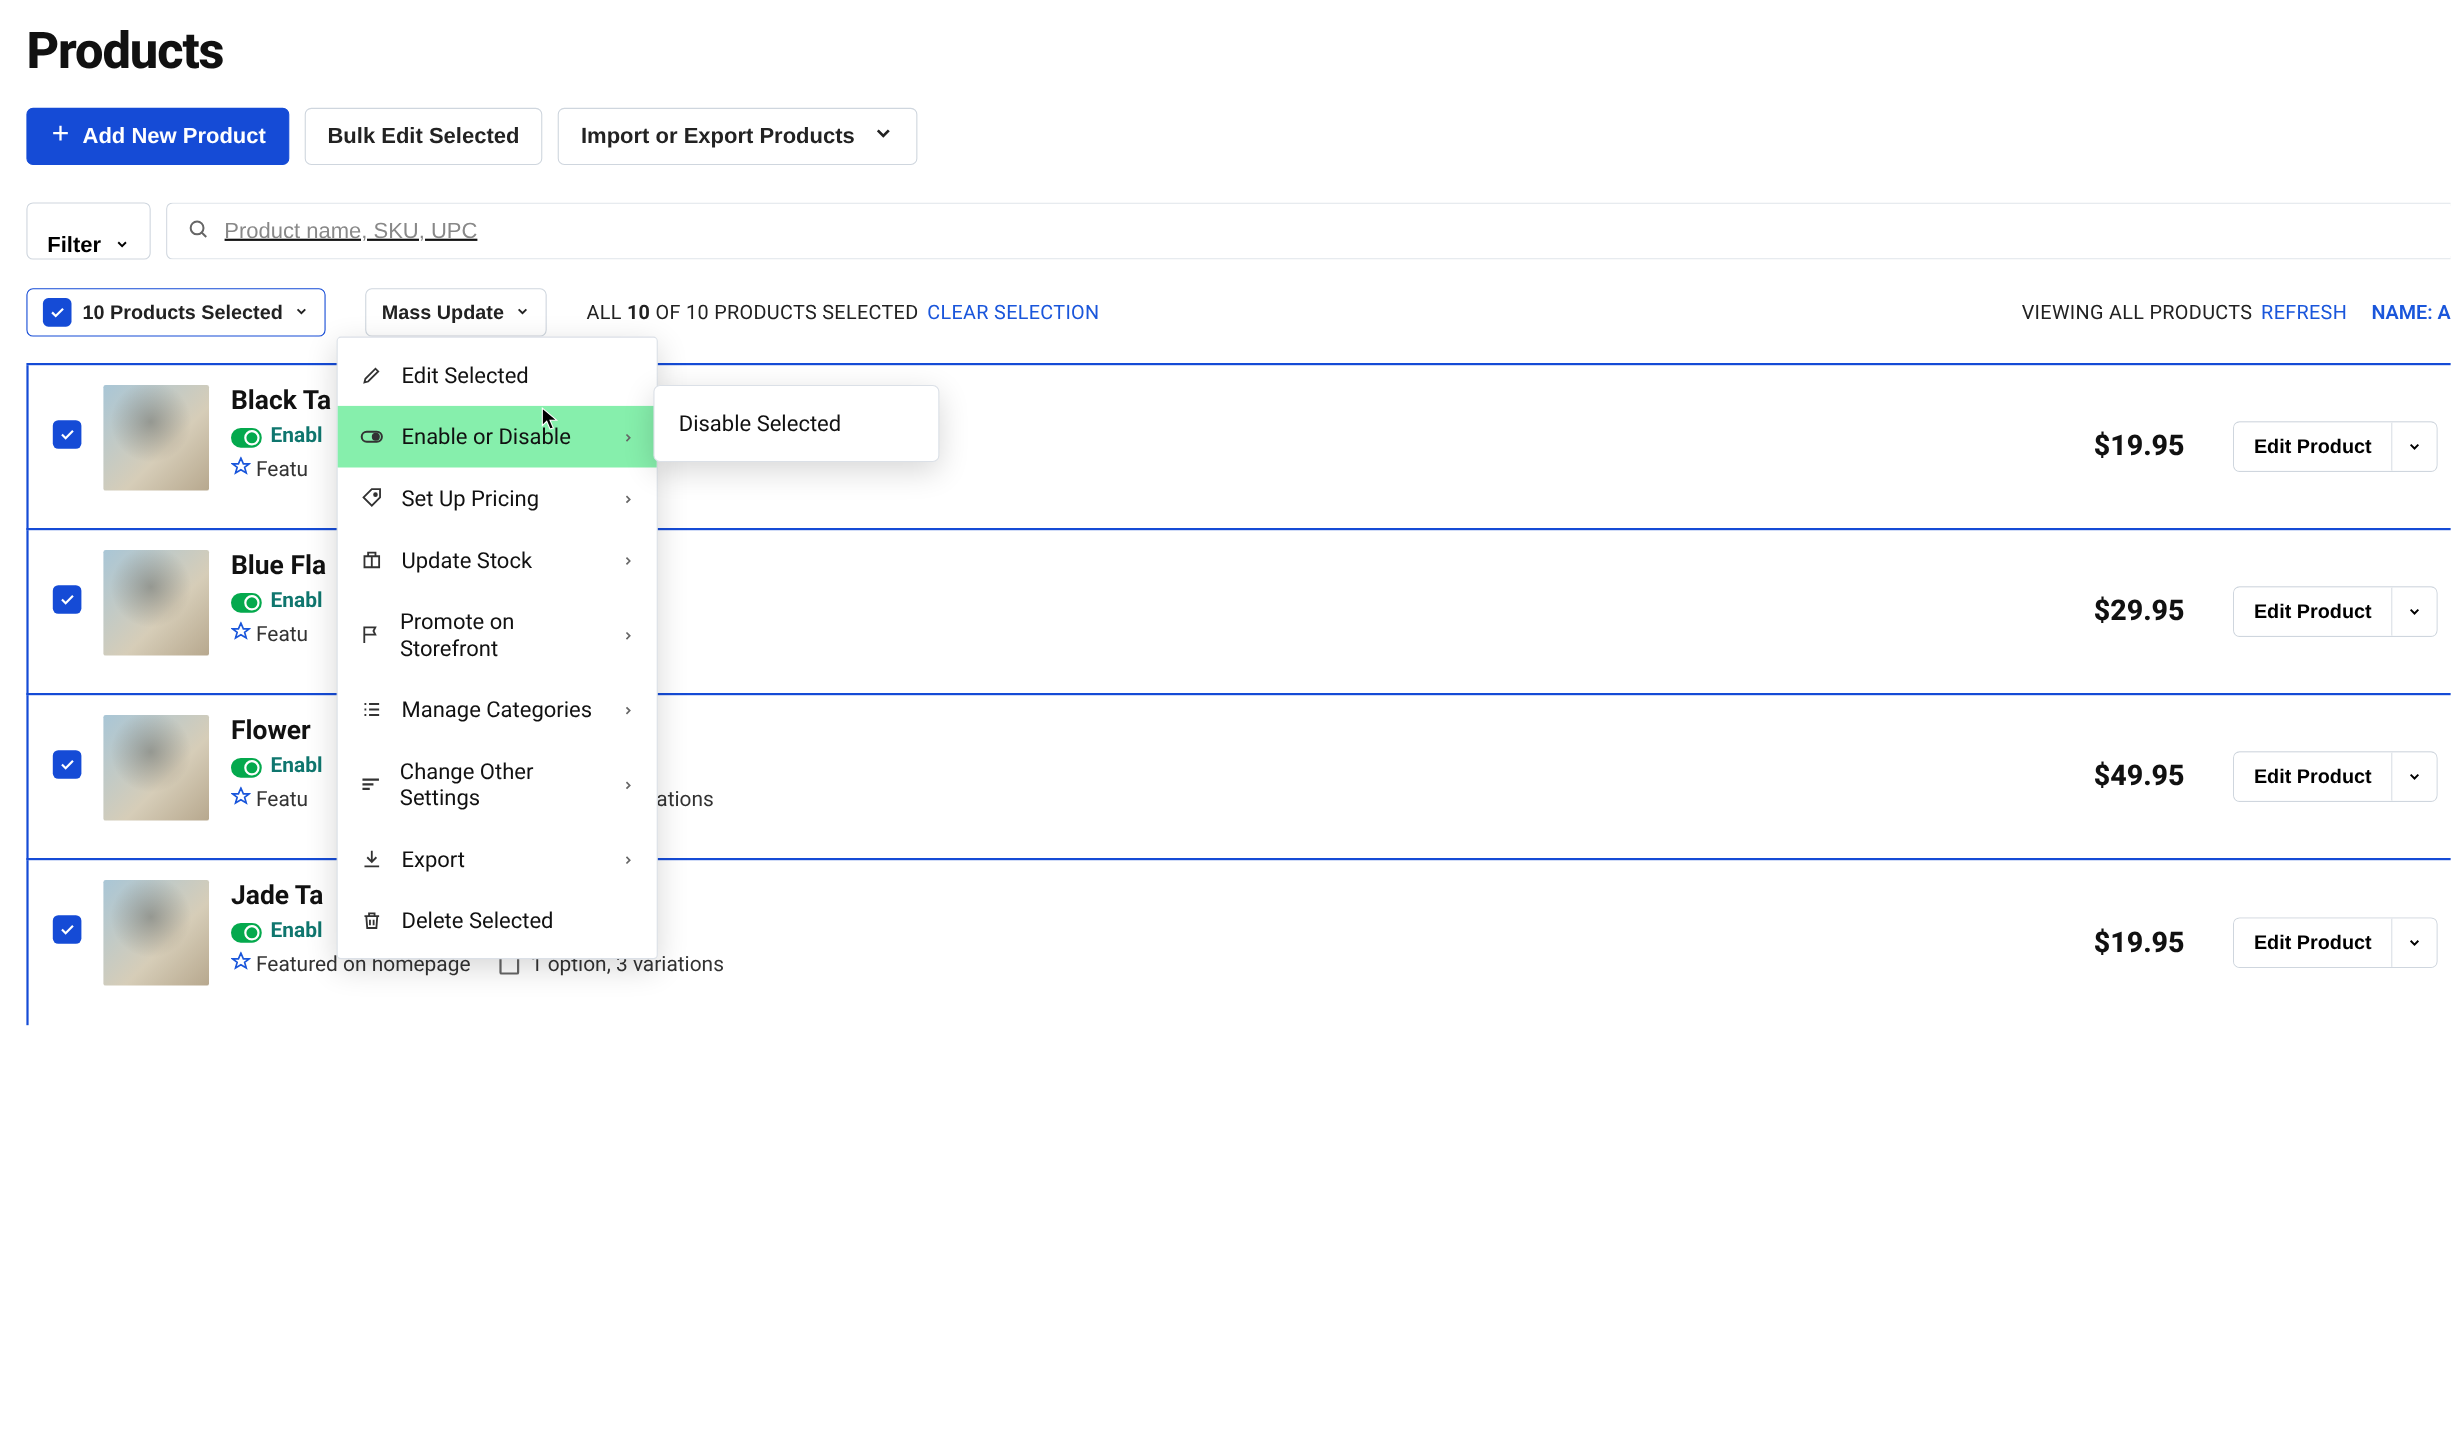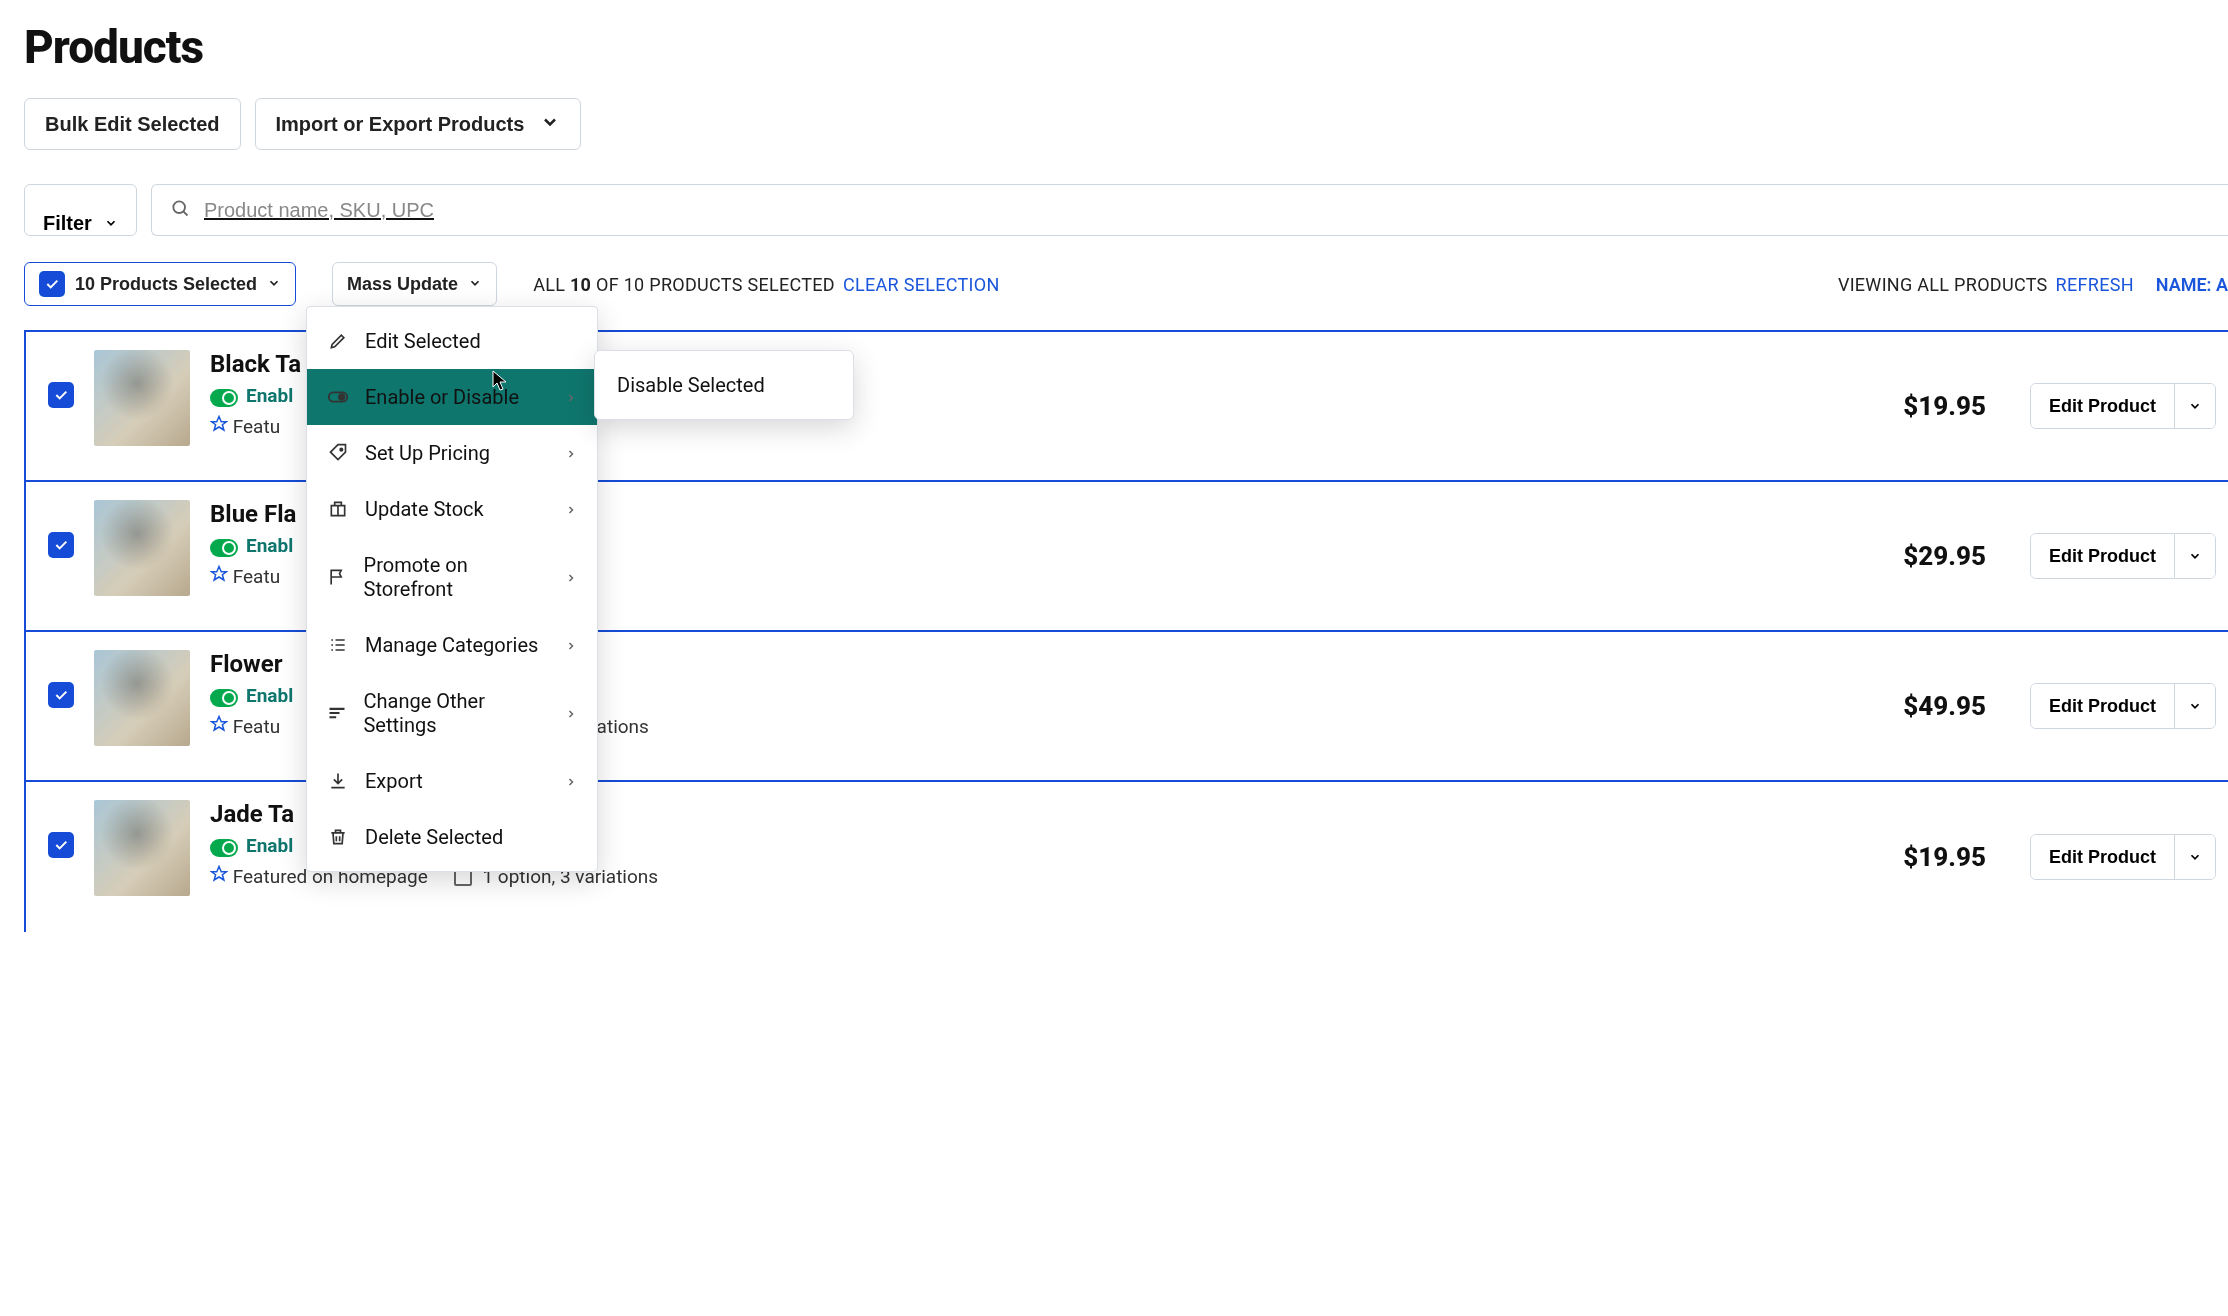--- a/index.html
+++ b/index.html
@@ -144,21 +144,21 @@
     box-shadow: 0 8px 28px rgba(0,0,0,0.16);
     z-index: 50;
     padding: 6px 0;
   }
   .mass-item {
     display: flex; align-items: center; gap: 16px;
     padding: 16px 20px;
     font-size: 20px;
     cursor: pointer; position: relative;
   }
-  .mass-item.active { background: #0f766e; }
+  .mass-item.active { background: #86efac; }
   .mass-item .mi-icon { width: 22px; display:flex; justify-content:center; color:#333;}
   .mass-item .chev-r { margin-left: auto; color:#666; }
   .submenu {
     position:absolute; top:88px; left:570px; width:260px;
     background:#fff; border:1px solid #dbe0e7; border-radius:6px;
     box-shadow: 0 8px 28px rgba(0,0,0,0.16);
     z-index:60; padding: 4px 0;
   }
   .submenu .sub-item { padding: 18px 22px; font-size:20px; cursor:pointer; }
   .cursor {
@@ -166,20 +166,28 @@
     width:16px; height:22px;
   }
   .chev-down { width:14px; height:14px; }
 </style>
 </head>
 <body>
 
 <h1 class="page-title">Products</h1>
 
 <div class="action-row">
+  <button class="btn btn-primary">
+    <span>
+      <svg viewBox="0 0 24 24" fill="none" stroke="currentColor" stroke-width="2.5">
+          <path d="M12 4v16M4 12h16"></path>
+        </svg>
+    </span>
+    <span>Add New Product</span>
+  </button>
   <button class="btn">
     <span>Bulk Edit Selected</span>
   </button>
   <button class="btn">
     <span>Import or Export Products</span>
     <span class="chev">
       <svg class="chev-down" viewBox="0 0 24 24" fill="none" stroke="currentColor" stroke-width="3">
           <path d="M6 9l6 6 6-6"></path>
         </svg>
     </span>

